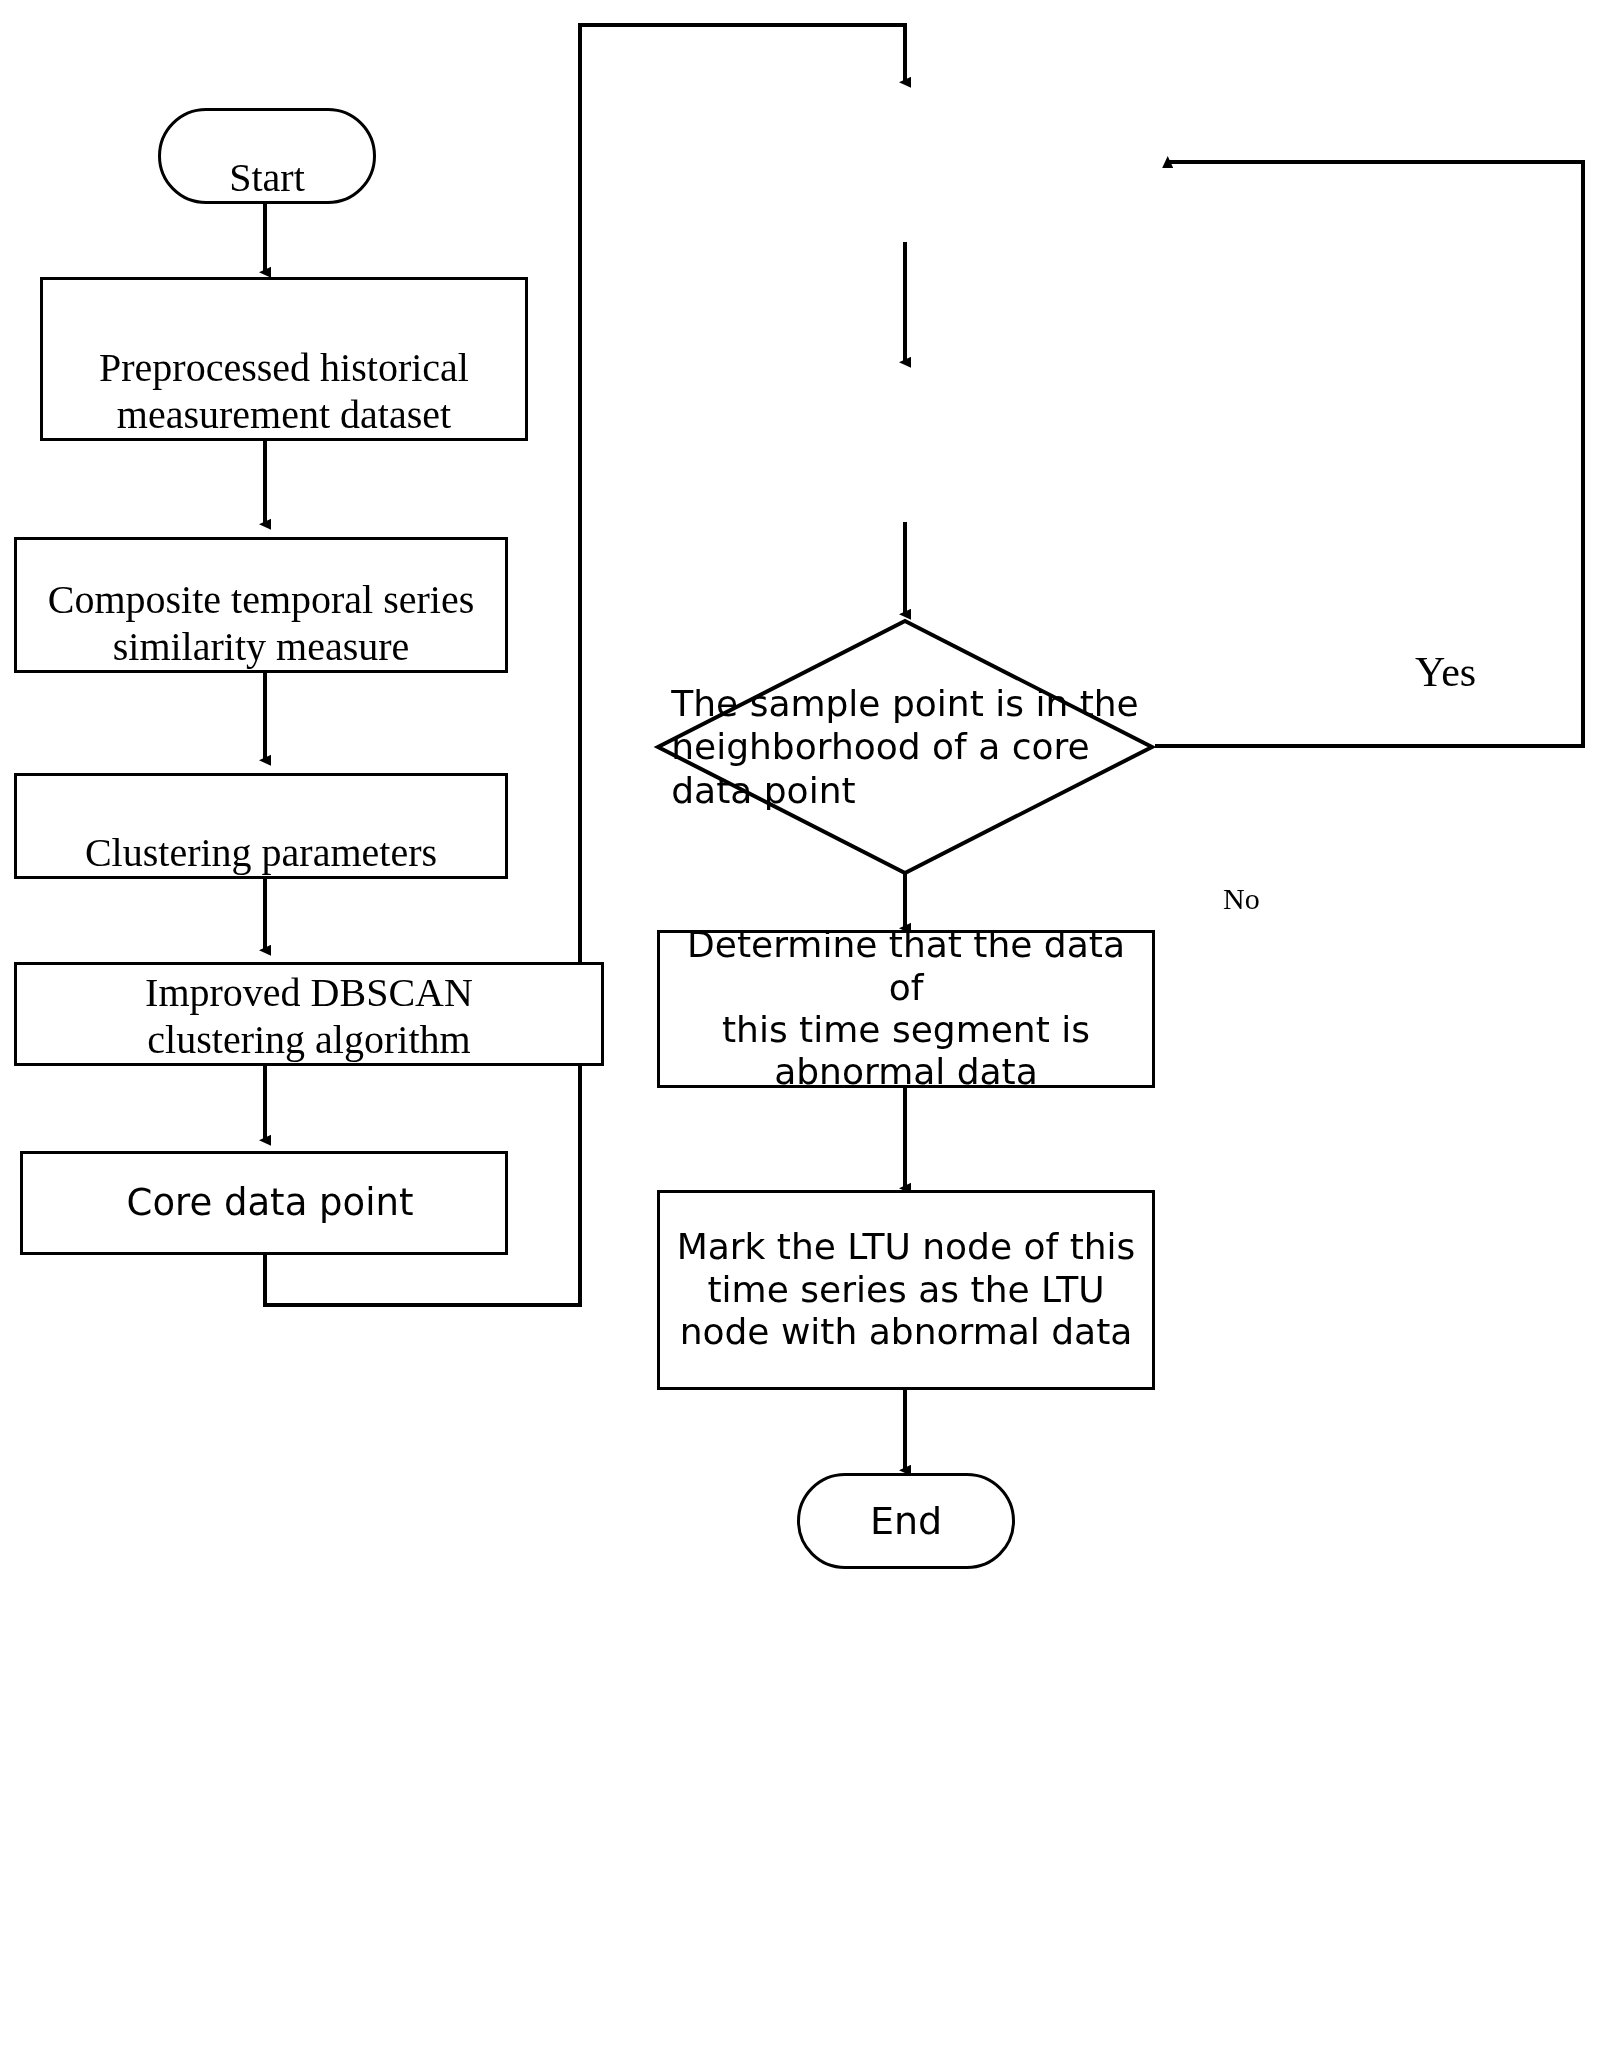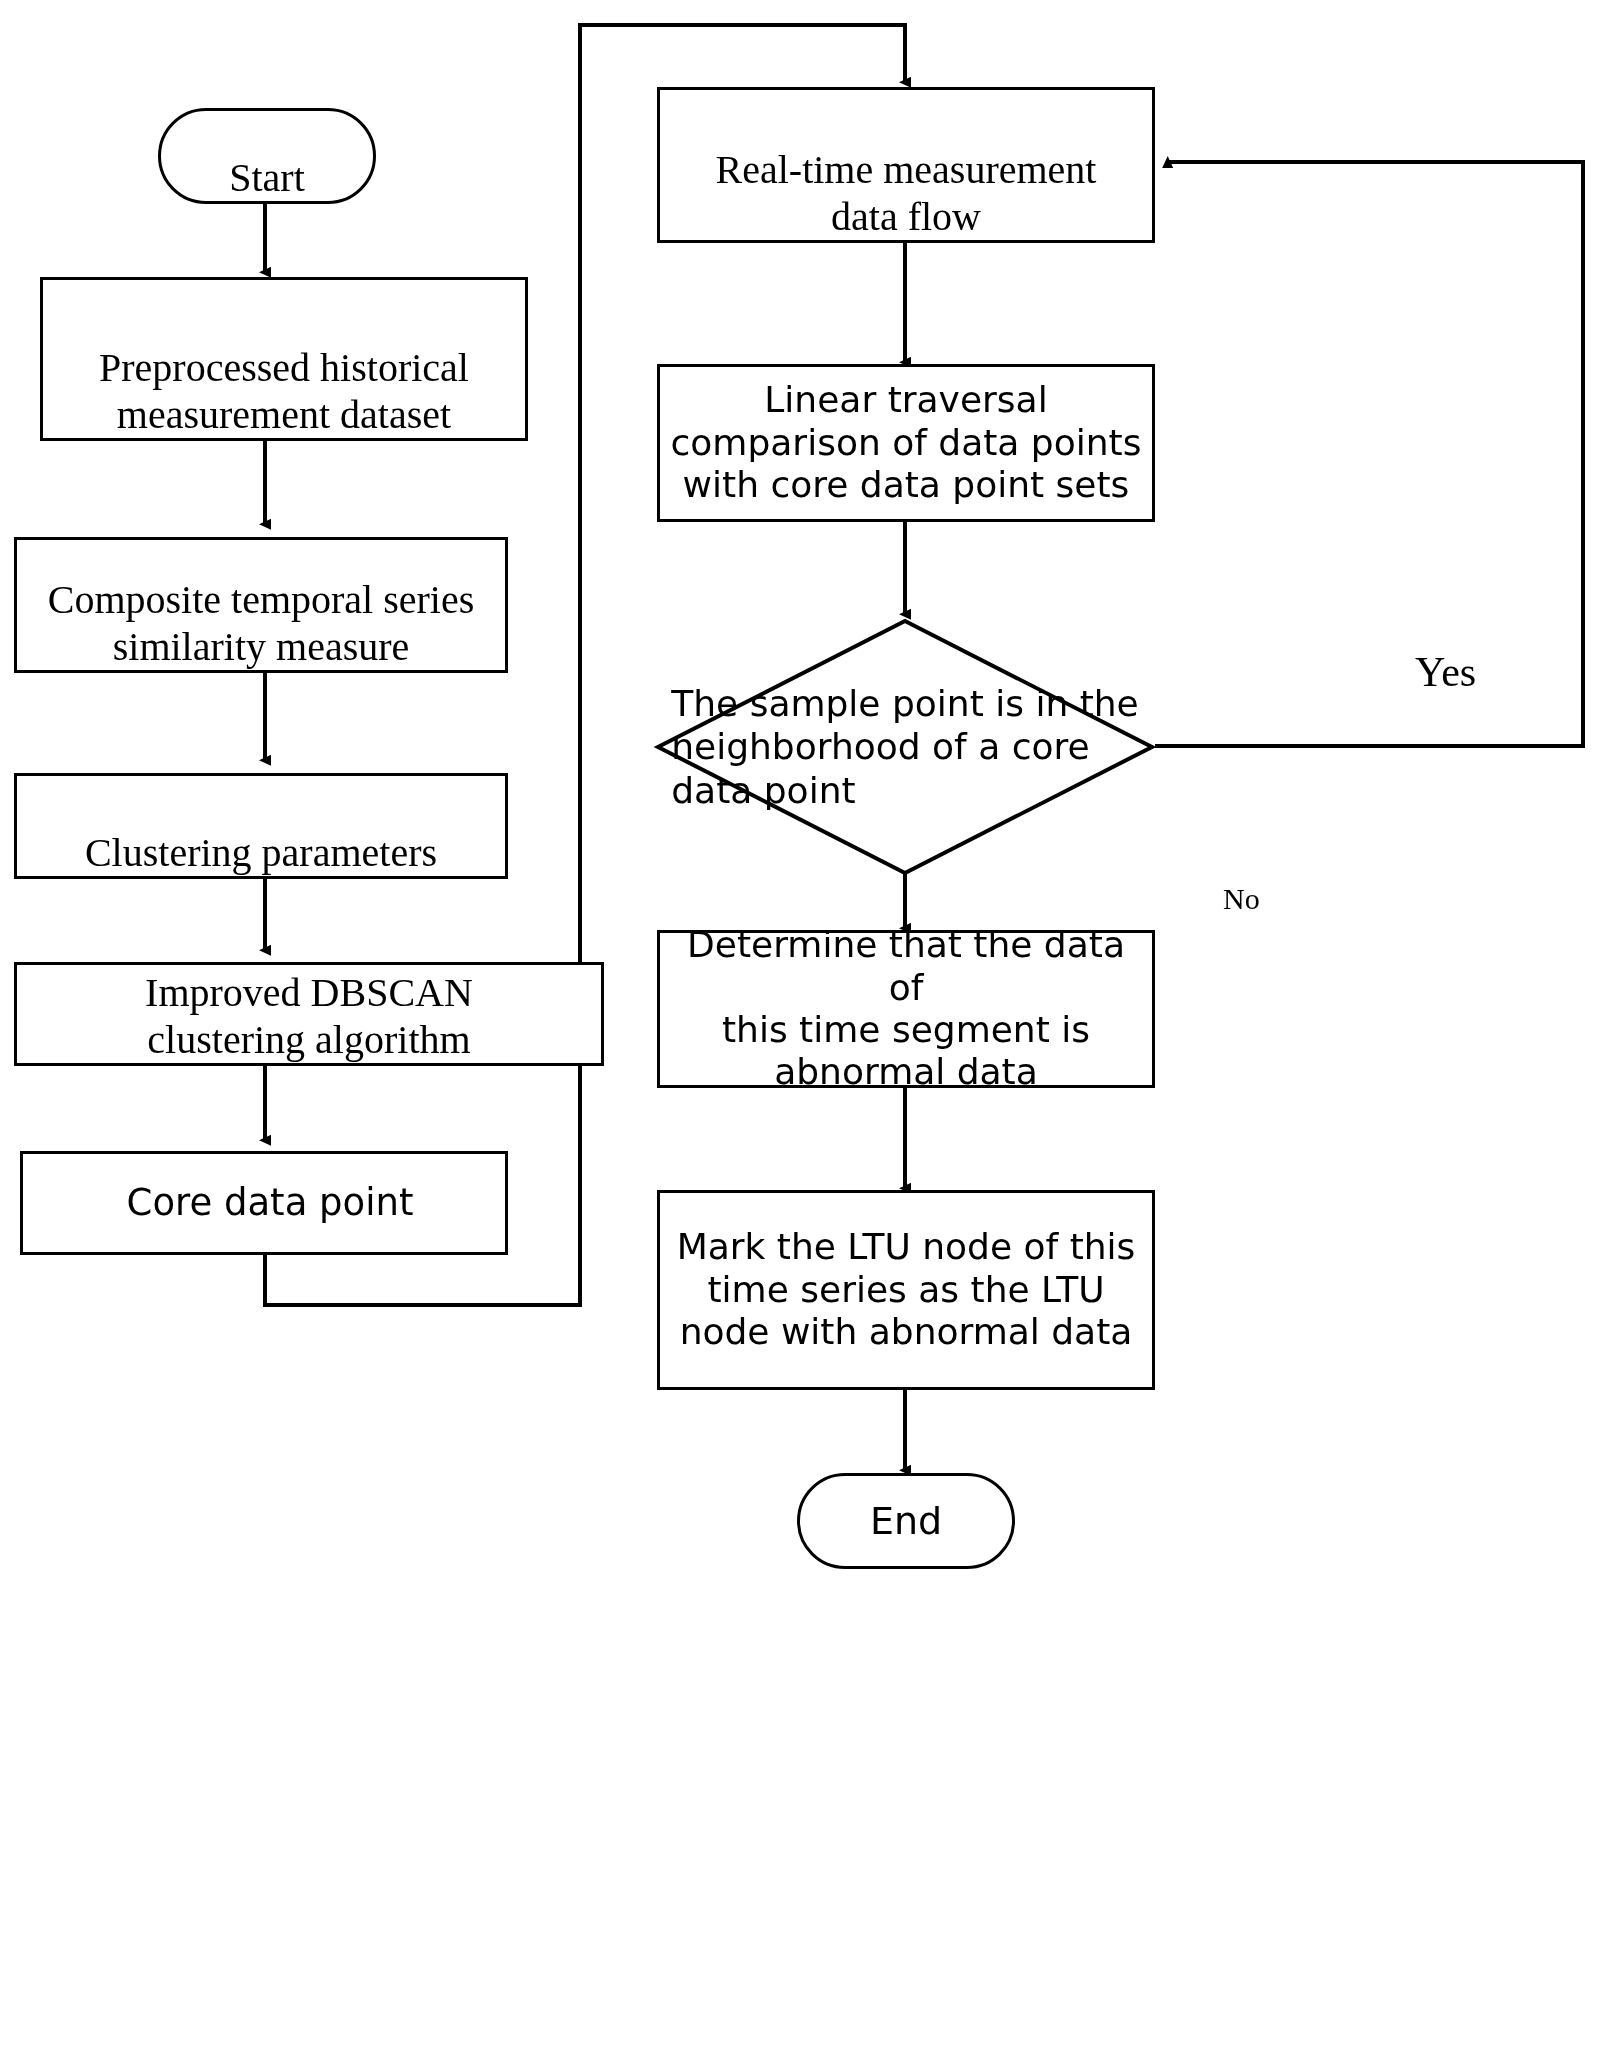--- a/index.html
+++ b/index.html
@@ -72,30 +72,21 @@
 
   <div class="node rect serif" style="left:14px;top:962px;width:590px;height:104px;font-size:40px;">
     <span class="txt" style="white-space:pre-line;">Improved DBSCAN
 clustering algorithm</span>
   </div>
 
   <div class="node rect sans" style="left:20px;top:1151px;width:488px;height:104px;font-size:37px;padding-left:12px;">
     <span class="txt" style="white-space:pre-line;">Core data point</span>
   </div>
 
-  <div class="node rect serif" style="left:657px;top:87px;width:498px;height:156px;font-size:40px;">
-    <span class="txt" style="white-space:pre-line;">Real-time measurement
-data flow</span>
-  </div>
 
-  <div class="node rect sans" style="left:657px;top:364px;width:498px;height:158px;font-size:36px;">
-    <span class="txt" style="white-space:pre-line;">Linear traversal
-comparison of data points
-with core data point sets</span>
-  </div>
 
   <div class="diamond-wrap" style="left:655px;top:618px;width:500px;height:258px;">
     <svg width="500" height="258" viewBox="0 0 500 258" xmlns="http://www.w3.org/2000/svg" style="position:absolute;left:0;top:0;overflow:visible;">
       <polygon points="250,3 497,129 250,255 3,129" fill="#ffffff" stroke="#000" stroke-width="4"></polygon>
     </svg>
     <div class="diamond-label sans" style="left:-30px;top:38px;width:560px;height:182px;font-size:36px;">
       <span style="white-space:pre-line;">The sample point is in the
 neighborhood of a core
 data point</span>
     </div>

